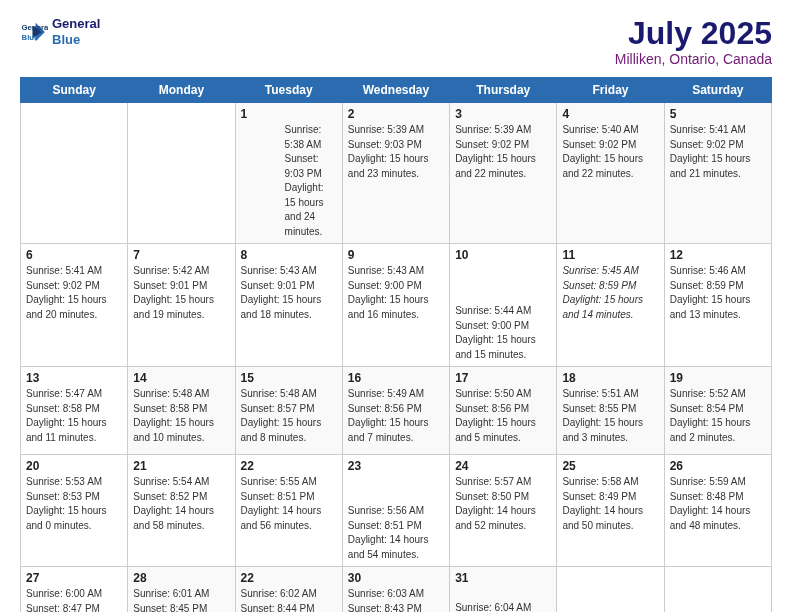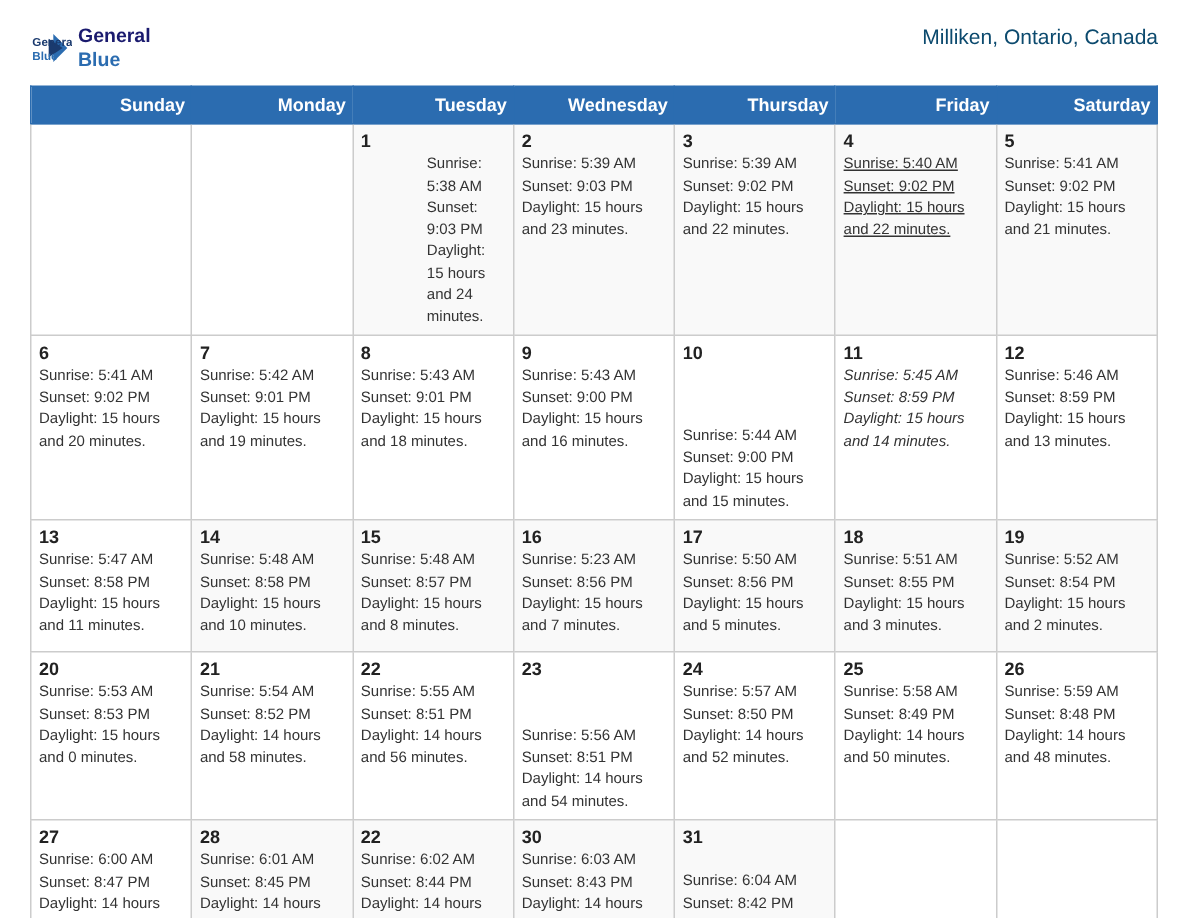--- a/index.html
+++ b/index.html
@@ -42,36 +42,36 @@
       text-align: right;
     }
     .main-title {
       font-size: 32px;
       font-weight: bold;
       color: #1a1a6e;
       line-height: 1.1;
     }
     .subtitle {
       font-size: 14px;
-      color: #0c4a6e;
+      color: #701a75;
     }
     .calendar {
       flex: 1;
       border: 1px solid #ccc;
       border-collapse: collapse;
       width: 100%;
       table-layout: fixed;
     }
     .calendar th {
       background: #2b6cb0;
       color: #fff;
       font-size: 12px;
       font-weight: bold;
       padding: 5px 4px;
-      text-align: right;
+      text-align: center;
       border: 1px solid #2b6cb0;
     }
     .calendar td {
       border: 1px solid #ccc;
       vertical-align: top;
       padding: 4px 5px;
       font-size: 10.5px;
       color: #222;
       height: 88px;
       background: #fff;
@@ -110,20 +110,21 @@
         <polygon points="16,10 28,18 16,26" fill="#1a3a6e"></polygon>
         <text x="2" y="16" font-size="10" font-weight="bold" fill="#1a3a6e" font-family="Arial">General</text>
         <text x="2" y="28" font-size="10" font-weight="bold" fill="#2b6cb0" font-family="Arial">Blue</text>
       </svg>
       <div style="display:flex;flex-direction:column;margin-left:2px;">
         <span class="logo-text">General</span>
         <span class="logo-text" style="color:#2b6cb0;">Blue</span>
       </div>
     </div>
     <div class="title-block">
+      <div class="main-title">July 2025</div>
       <div class="subtitle">Milliken, Ontario, Canada</div>
     </div>
   </div>
 
   <table class="calendar">
     <thead>
       <tr>
         <th>Sunday</th>
         <th>Monday</th>
         <th>Tuesday</th>
@@ -153,21 +154,21 @@
           </td>
           <td>
             <span class="day-num">3</span>
             <div class="day-info" style="white-space: pre-line;">Sunrise: 5:39 AM
 Sunset: 9:02 PM
 Daylight: 15 hours
 and 22 minutes.</div>
           </td>
           <td>
             <span class="day-num">4</span>
-            <div class="day-info" style="white-space: pre-line; text-decoration: underline;">Sunrise: 5:40 AM
+            <div class="day-info" style="white-space: pre-line;">Sunrise: 5:40 AM
 Sunset: 9:02 PM
 Daylight: 15 hours
 and 22 minutes.</div>
           </td>
           <td>
             <span class="day-num">5</span>
             <div class="day-info" style="white-space: pre-line;">Sunrise: 5:41 AM
 Sunset: 9:02 PM
 Daylight: 15 hours
 and 21 minutes.</div>
@@ -241,21 +242,21 @@
           </td>
           <td>
             <span class="day-num">15</span>
             <div class="day-info" style="white-space: pre-line;">Sunrise: 5:48 AM
 Sunset: 8:57 PM
 Daylight: 15 hours
 and 8 minutes.</div>
           </td>
           <td>
             <span class="day-num">16</span>
-            <div class="day-info" style="white-space: pre-line;">Sunrise: 5:23 AM
+            <div class="day-info" style="white-space: pre-line;">Sunrise: 5:49 AM
 Sunset: 8:56 PM
 Daylight: 15 hours
 and 7 minutes.</div>
           </td>
           <td>
             <span class="day-num">17</span>
             <div class="day-info" style="white-space: pre-line;">Sunrise: 5:50 AM
 Sunset: 8:56 PM
 Daylight: 15 hours
 and 5 minutes.</div>

